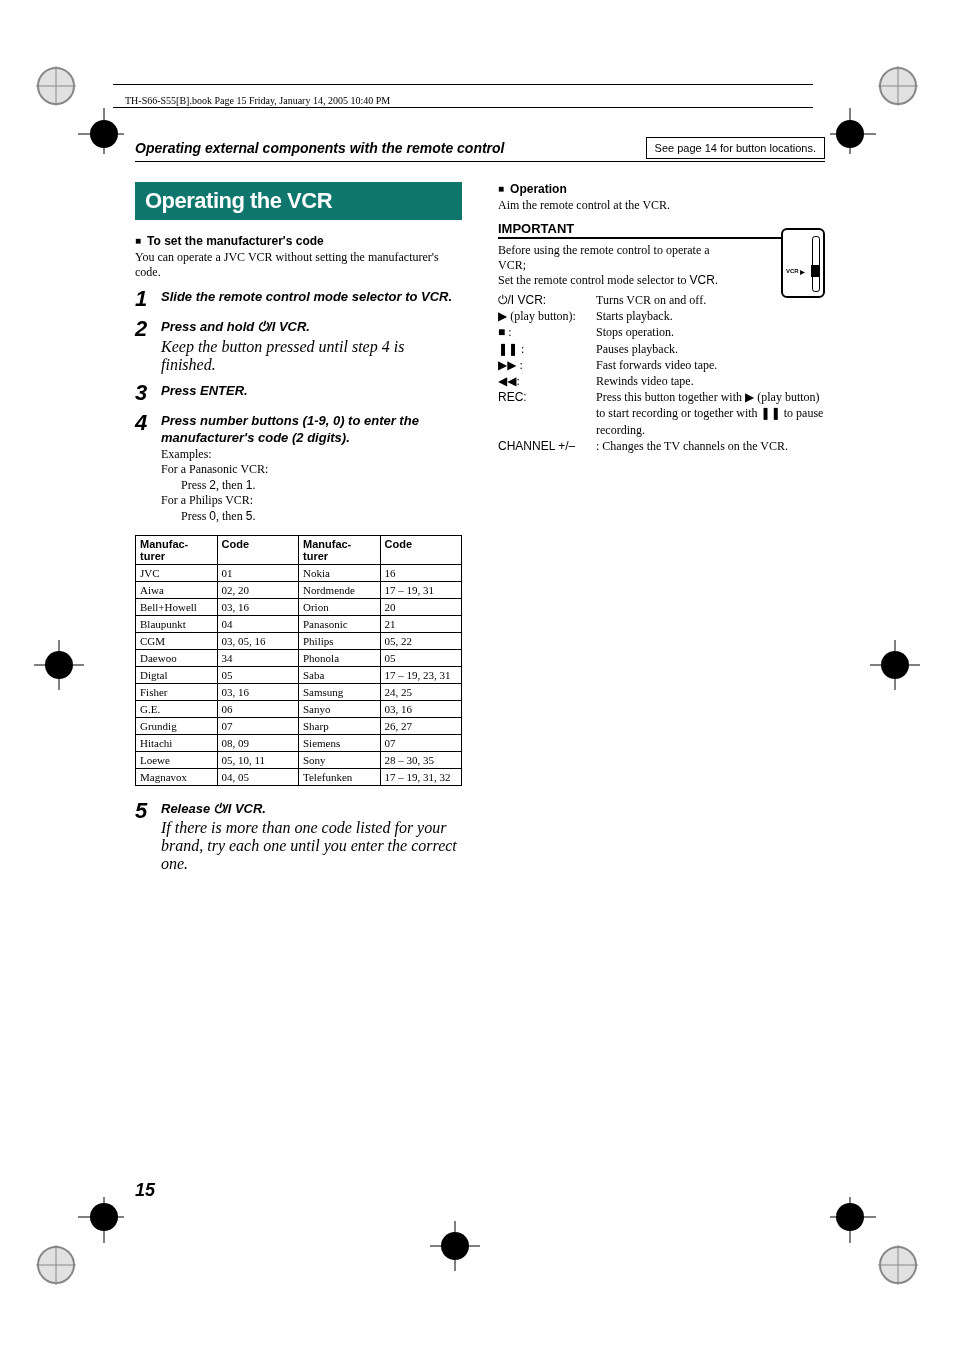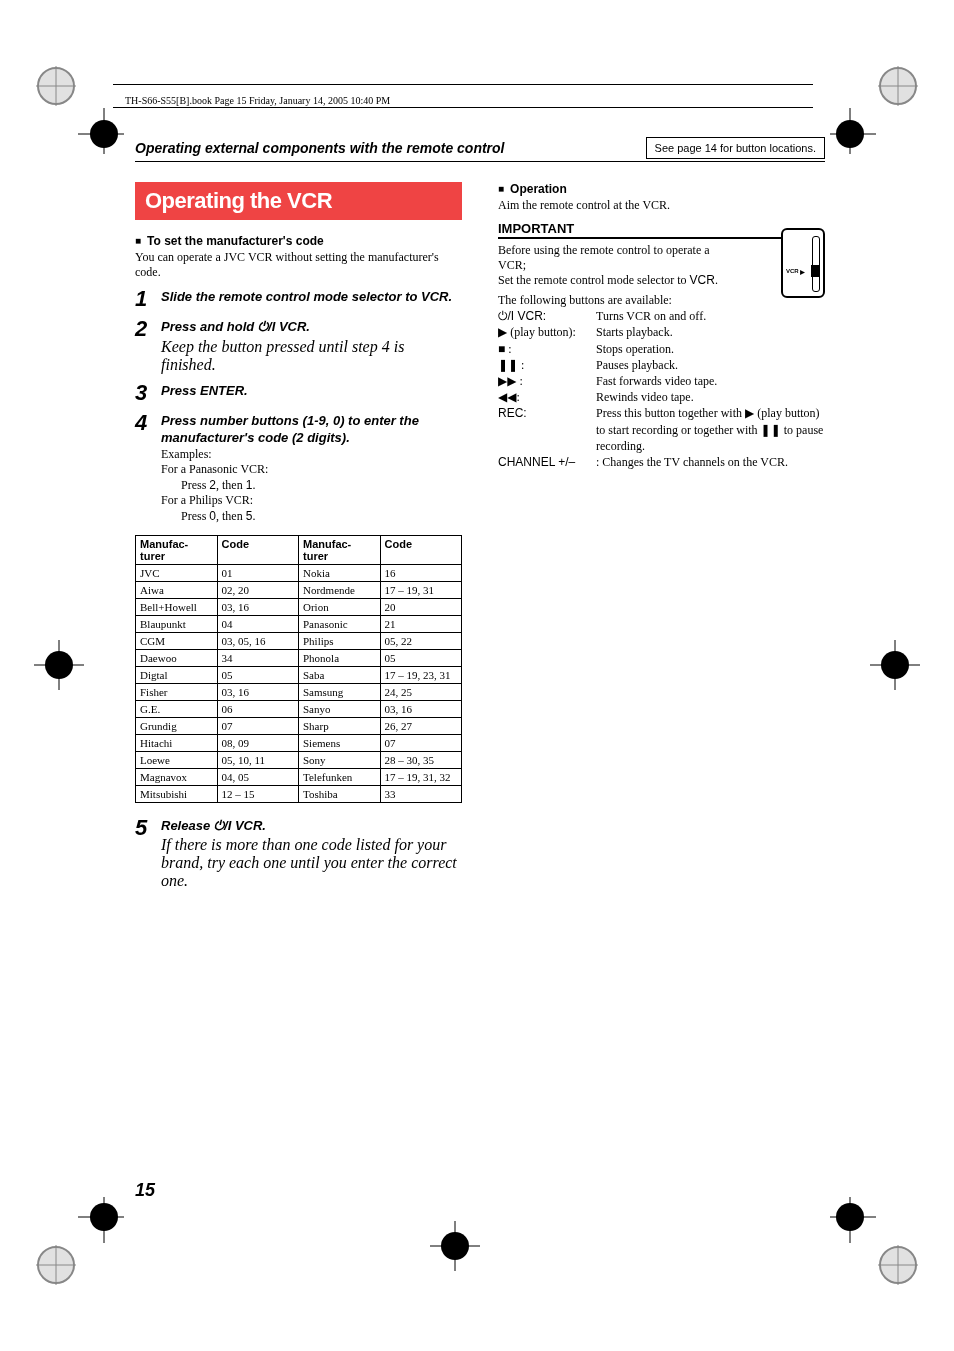--- a/index.html
+++ b/index.html
@@ -42,21 +42,21 @@
       padding: 4px 8px;
     }
     .hr { border-top: 1px solid #000; margin-top: 5px; }
     .columns {
       display: flex;
       gap: 36px;
       margin-top: 20px;
     }
     .column { flex: 1; }
     .heading-banner {
-      background: #ef4444;
+      background: #0f766e;
       color: #fff;
       font-family: Arial, "Helvetica Rounded", Helvetica, sans-serif;
       font-size: 22px;
       font-weight: 900;
       padding: 6px 10px;
       letter-spacing: -0.5px;
     }
     .subhead {
       font-family: Arial, Helvetica, sans-serif;
       font-weight: bold;
@@ -394,26 +394,20 @@
               <td>05, 10, 11</td>
               <td>Sony</td>
               <td>28 – 30, 35</td>
             </tr>
             <tr>
               <td>Magnavox</td>
               <td>04, 05</td>
               <td>Telefunken</td>
               <td>17 – 19, 31, 32</td>
             </tr>
-            <tr>
-              <td>Mitsubishi</td>
-              <td>12 – 15</td>
-              <td>Toshiba</td>
-              <td>33</td>
-            </tr>
           </tbody>
       </table>
 
       <div class="step-row" style="margin-top:14px;">
         <div class="step-num">5</div>
         <div class="step-text">
           <div class="step-bold">Release ⏻/I VCR.</div>
           <div class="step-note">If there is more than one code listed for your brand, try each one until you enter the correct one.</div>
         </div>
       </div>
@@ -432,21 +426,20 @@
 
       <div class="remote-diagram">
         <div class="slider">
             <div class="slider-knob"></div>
           </div>
         <div class="vcr-label">VCR</div>
         <div class="arrow">▸</div>
       </div>
 
       <div class="op-list">
-        <div>The following buttons are available:</div>
         <div id="op-rows">
             <div class="row">
               <div class="key sans">⏻/I VCR:</div>
               <div class="desc">Turns VCR on and off.</div>
             </div>
             <div class="row">
               <div class="key">▶ (play button):</div>
               <div class="desc">Starts playback.</div>
             </div>
             <div class="row">

